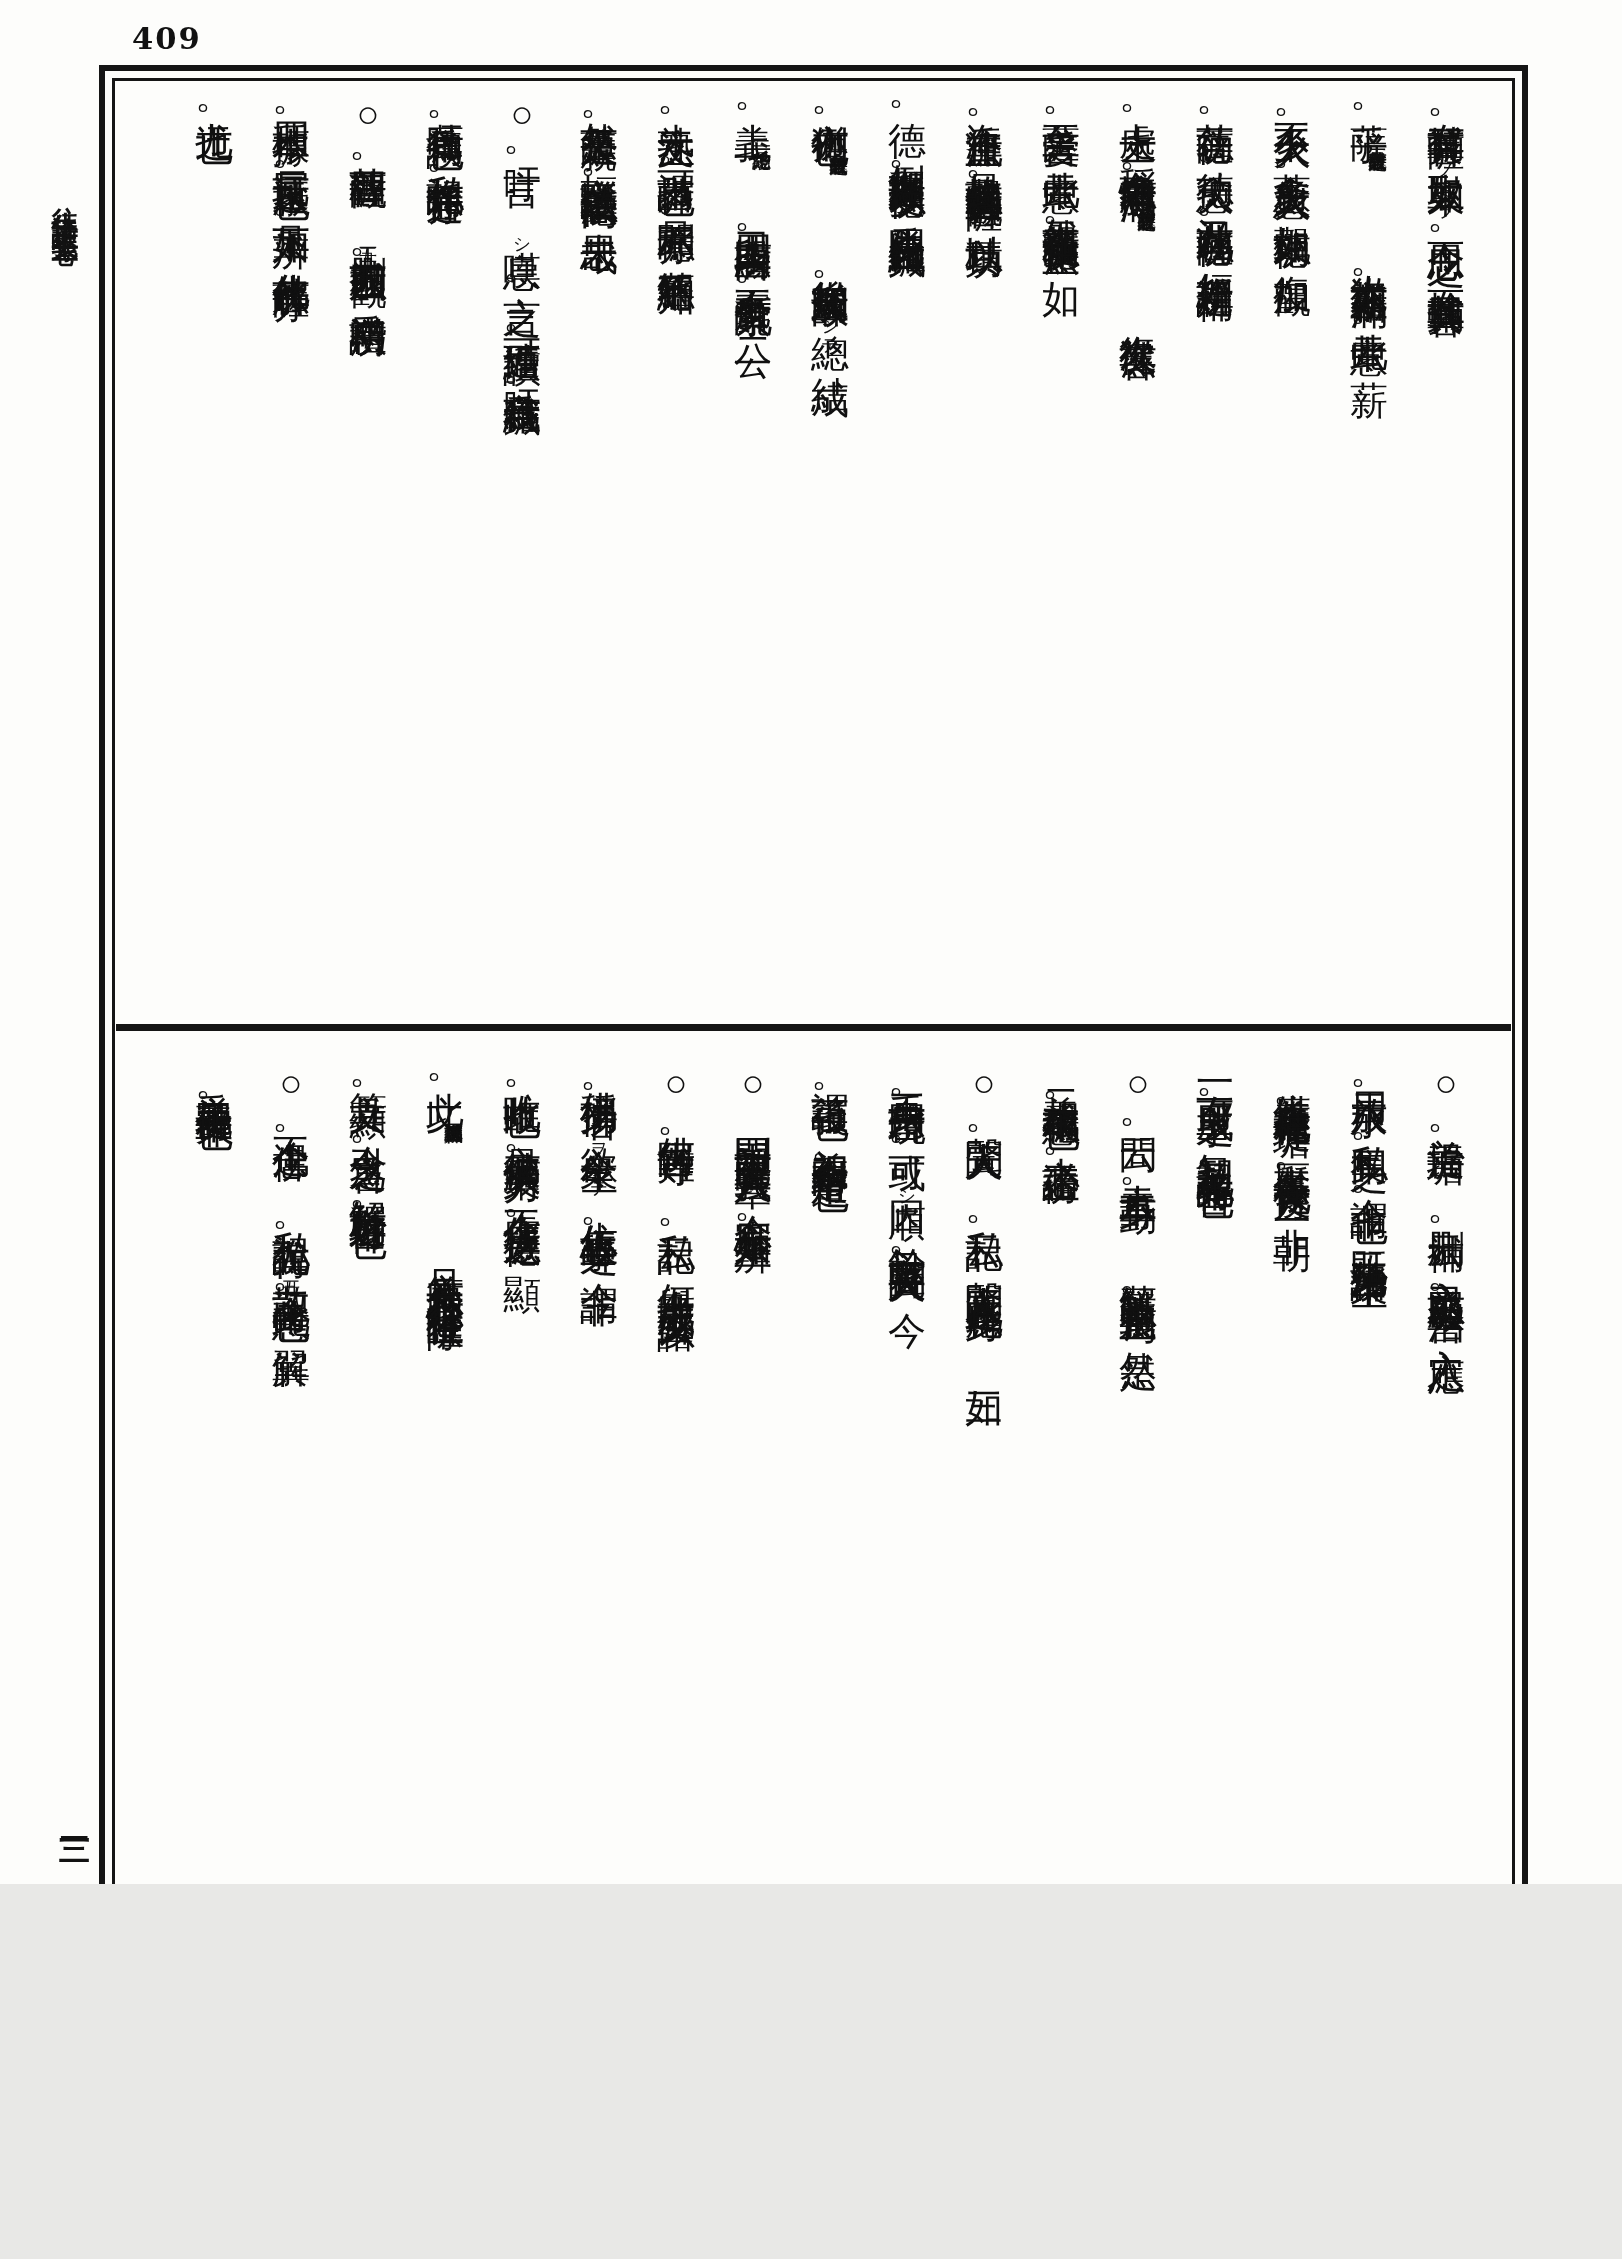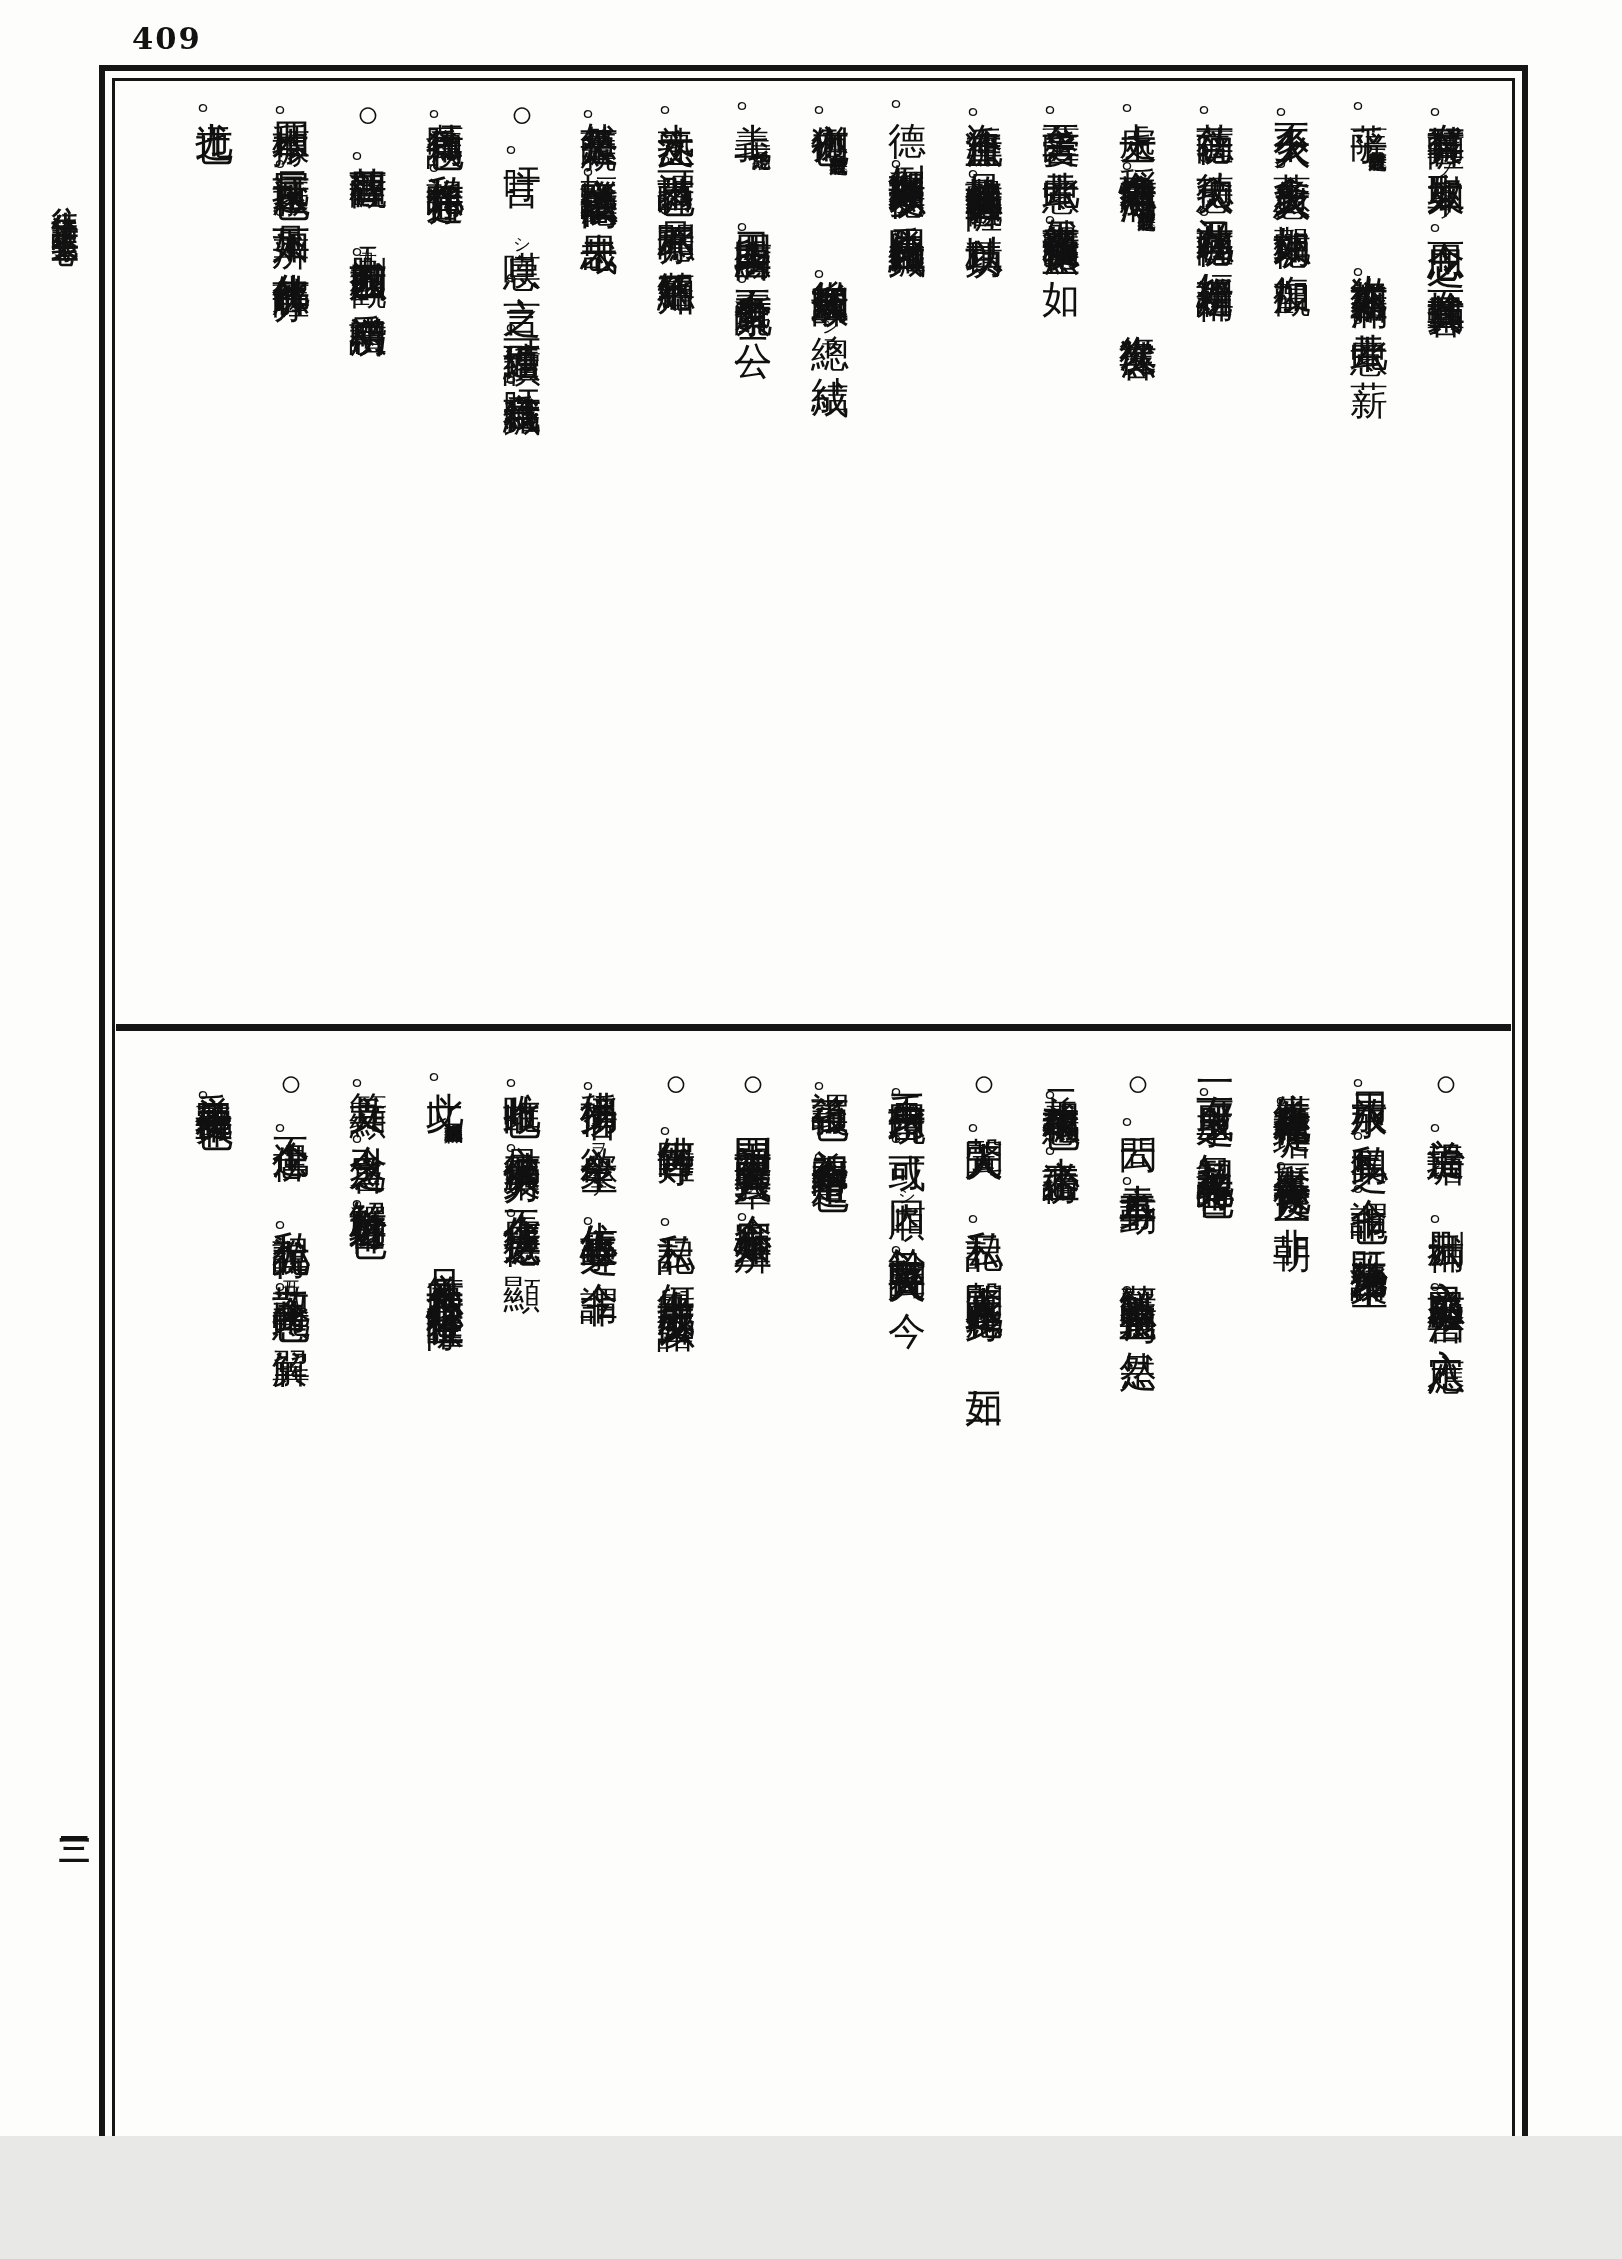--- a/index.html
+++ b/index.html
@@ -2,21 +2,21 @@
 <html><head>
 <meta charset="utf-8">
 <style>
   html,body{margin:0;padding:0;}
   body{
     width:1622px;height:2260px;
     background:#e8e8e6;
     font-family:"Liberation Serif","DejaVu Serif",serif;
   }
   .page{
-    position:relative;width:1622px;height:2136px;
+    position:relative;width:1622px;height:1884px;
     background:#fdfdfb;color:#121212;overflow:hidden;
   }
   .page-number{
     position:absolute;left:132px;top:19.7px;
     font-size:30.5px;font-weight:bold;letter-spacing:2px;
     font-family:"DejaVu Serif","Liberation Serif",serif;
   }
   .margin-title{
     position:absolute;left:47px;top:185px;
     writing-mode:vertical-rl;text-orientation:upright;

